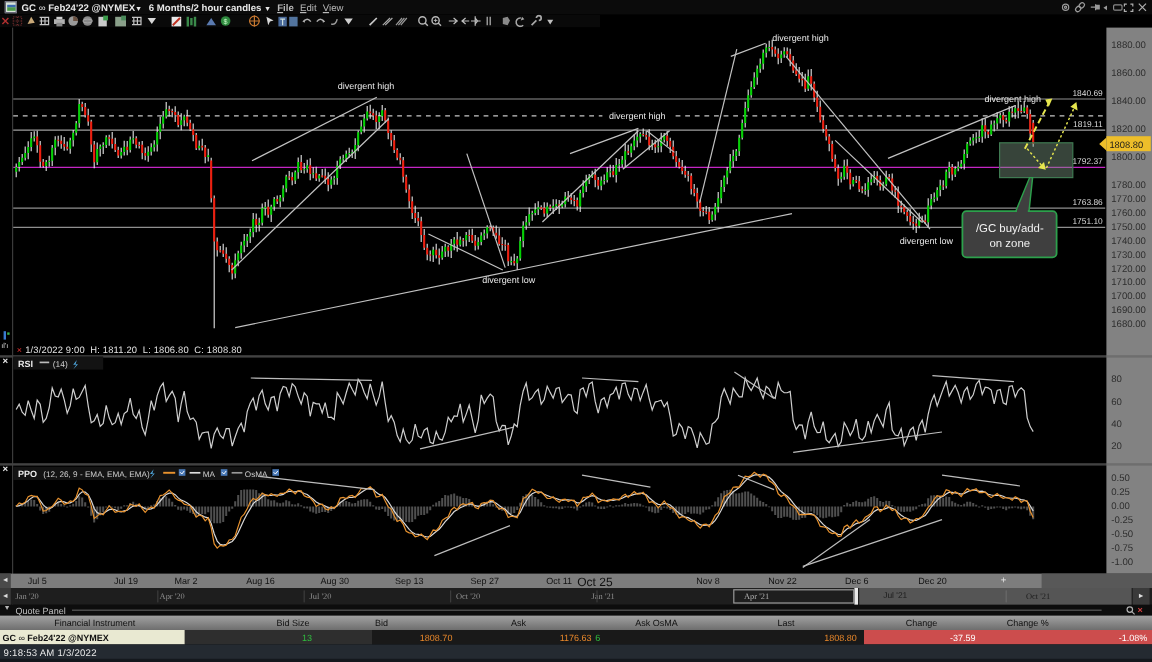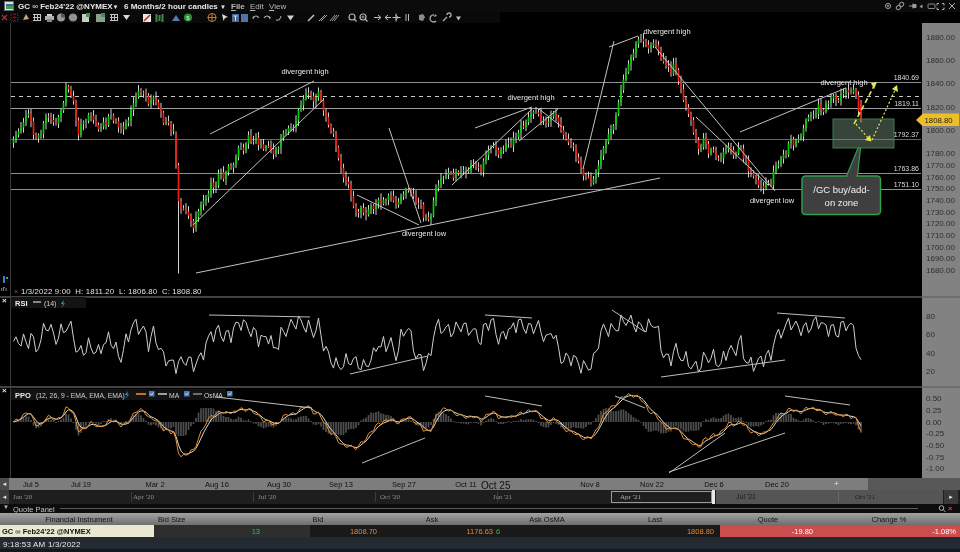--- a/index.html
+++ b/index.html
@@ -216,21 +216,21 @@
 <text x="926" y="412.8" font-size="8" fill="#2e2e2e" font-family="Liberation Sans, sans-serif">0.25</text>
 <text x="926" y="424.5" font-size="8" fill="#2e2e2e" font-family="Liberation Sans, sans-serif">0.00</text>
 <text x="926" y="436.2" font-size="8" fill="#2e2e2e" font-family="Liberation Sans, sans-serif">-0.25</text>
 <text x="926" y="447.8" font-size="8" fill="#2e2e2e" font-family="Liberation Sans, sans-serif">-0.50</text>
 <text x="926" y="459.5" font-size="8" fill="#2e2e2e" font-family="Liberation Sans, sans-serif">-0.75</text>
 <text x="926" y="471.2" font-size="8" fill="#2e2e2e" font-family="Liberation Sans, sans-serif">-1.00</text>
 </svg>
 <div class="abs" style="left:0;top:478px;width:960px;height:12px;background:#7d7d7d">
 <div class="abs" style="left:868px;top:0;width:92px;height:12px;background:#585858"></div>
 <span class="abs" style="left:9px;top:1.5px;width:44px;text-align:center;color:#111;font-size:7.5px">Jul 5</span>
-<span class="abs" style="left:71px;top:1.5px;width:44px;text-align:left;color:#111;font-size:7.5px">Jul 19</span>
+<span class="abs" style="left:71px;top:1.5px;width:44px;text-align:right;color:#111;font-size:7.5px">Jul 19</span>
 <span class="abs" style="left:133px;top:1.5px;width:44px;text-align:center;color:#111;font-size:7.5px">Mar 2</span>
 <span class="abs" style="left:195px;top:1.5px;width:44px;text-align:center;color:#111;font-size:7.5px">Aug 16</span>
 <span class="abs" style="left:257px;top:1.5px;width:44px;text-align:center;color:#111;font-size:7.5px">Aug 30</span>
 <span class="abs" style="left:319px;top:1.5px;width:44px;text-align:center;color:#111;font-size:7.5px">Sep 13</span>
 <span class="abs" style="left:382px;top:1.5px;width:44px;text-align:center;color:#111;font-size:7.5px">Sep 27</span>
 <span class="abs" style="left:444px;top:1.5px;width:44px;text-align:center;color:#111;font-size:7.5px">Oct 11</span>
 <span class="abs" style="left:481px;top:1.5px;width:44px;color:#111;font-size:10px">Oct 25</span>
 <span class="abs" style="left:568px;top:1.5px;width:44px;text-align:center;color:#111;font-size:7.5px">Nov 8</span>
 <span class="abs" style="left:630px;top:1.5px;width:44px;text-align:center;color:#111;font-size:7.5px">Nov 22</span>
 <span class="abs" style="left:692px;top:1.5px;width:44px;text-align:center;color:#111;font-size:7.5px">Dec 6</span>
@@ -263,37 +263,37 @@
 <span class="abs" style="left:13px;top:0.5px;color:#c2c2c2;font-size:7.5px">Quote Panel</span>
 <div class="abs" style="left:60px;top:4px;width:858px;height:1px;background:#5a5a5a"></div>
 <svg class="abs" style="left:938px;top:1px" width="9" height="8">
       <circle cx="3.5" cy="3" r="2.3" fill="none" stroke="#b0b0b0"></circle>
       <path d="M5 4.5l2.5 2.5" stroke="#b0b0b0"></path>
     </svg>
 <span class="abs" style="left:948px;top:0px;color:#d04040;font-size:7.5px;font-weight:bold">×</span>
 </div>
 <div class="abs" style="left:0;top:513px;width:960px;height:12px;background:linear-gradient(#a2a2a2,#6e6e6e);color:#111;font-size:7.5px">
 <span class="abs" style="left:29px;top:2px;width:100px;text-align:center">Financial Instrument</span>
-<span class="abs" style="left:158px;top:2px;width:100px;text-align:left">Bid Size</span>
+<span class="abs" style="left:158px;top:2px;width:100px;text-align:right">Bid Size</span>
 <span class="abs" style="left:268px;top:2px;width:100px;text-align:center">Bid</span>
 <span class="abs" style="left:382px;top:2px;width:100px;text-align:center">Ask</span>
 <span class="abs" style="left:497px;top:2px;width:100px;text-align:center">Ask OsMA</span>
 <span class="abs" style="left:605px;top:2px;width:100px;text-align:center">Last</span>
-<span class="abs" style="left:718px;top:2px;width:100px;text-align:center">Quote</span>
-<span class="abs" style="left:839px;top:2px;width:100px;text-align:center">Change %</span>
+<span class="abs" style="left:718px;top:2px;width:100px;text-align:center">Change</span>
+<span class="abs" style="left:839px;top:2px;width:100px;text-align:left">Change %</span>
 </div>
 <div class="abs" style="left:0;top:525px;width:960px;height:12px;background:#191919;font-size:7.5px">
 <div class="abs" style="left:0;top:0;width:154px;height:12px;background:#e9e9d2;color:#111">
       <span class="abs" style="left:2px;top:1.5px;font-weight:bold">GC <span style="font-weight:normal">∞</span> Feb24'22 @NYMEX</span>
     </div>
 <div class="abs" style="left:154px;top:0;width:156px;height:12px;background:#2e2e2e"></div>
 <span class="abs" style="left:200px;top:1.5px;width:60px;text-align:right;color:#2fbf3f">13</span>
 <span class="abs" style="left:310px;top:1.5px;width:67px;text-align:right;color:#e8872a">1808.70</span>
 <span class="abs" style="left:426px;top:1.5px;width:67px;text-align:right;color:#e8872a">1176.63</span>
 <span class="abs" style="left:496px;top:1.5px;color:#2fbf3f">6</span>
 <span class="abs" style="left:647px;top:1.5px;width:67px;text-align:right;color:#e8872a">1808.80</span>
 <div class="abs" style="left:720px;top:0;width:240px;height:12px;background:#cc4d4d"></div>
-<span class="abs" style="left:753px;top:1.5px;width:60px;text-align:right;color:#fff">-19.80</span>
+<span class="abs" style="left:753px;top:1.5px;width:60px;text-align:right;color:#fff">-37.59</span>
 <span class="abs" style="left:896px;top:1.5px;width:60px;text-align:right;color:#fff">-1.08%</span>
 </div>
 <div class="abs" style="left:0;top:537px;width:960px;height:15px;background:#242a31">
 <span class="abs" style="left:3px;top:2.5px;color:#e8e8e8;font-size:8px;letter-spacing:0.2px">9:18:53 AM 1/3/2022</span>
 <div class="abs" style="left:0;top:12px;width:960px;height:3px;background:#14181d"></div>
 </div>
 </body></html>

